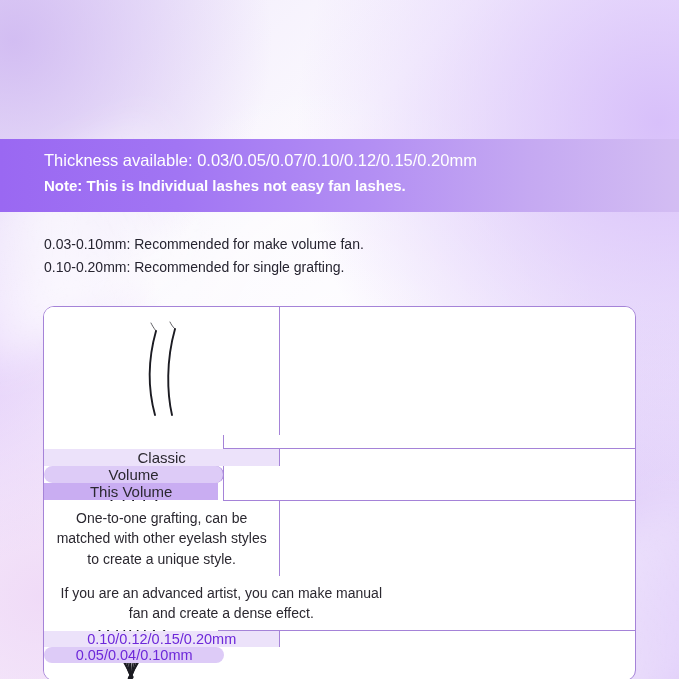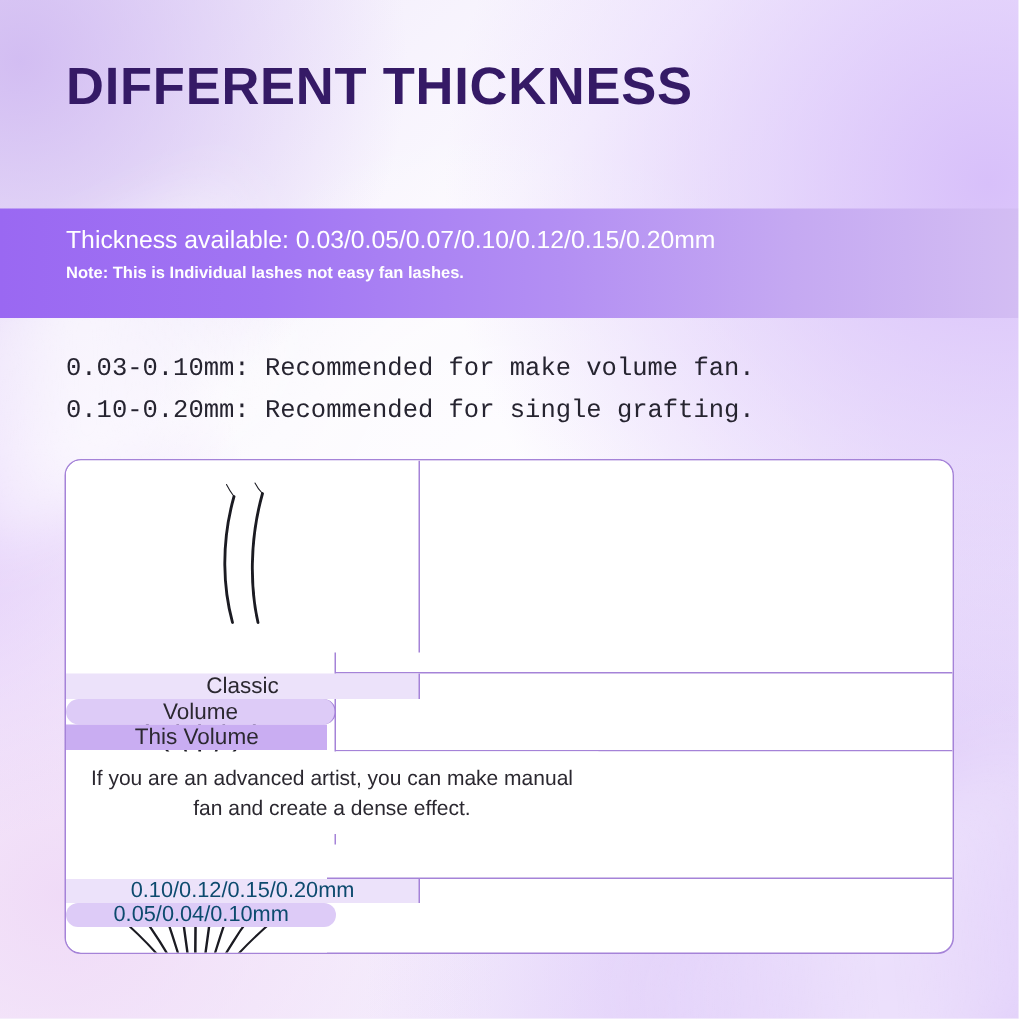--- a/index.html
+++ b/index.html
@@ -82,40 +82,39 @@
     box-sizing: border-box;
     padding: 9px 0 0 44px;
   }
   .banner-line-1 {
     font-size: 16.5px;
     color: #ffffff;
     line-height: 1.55;
     white-space: nowrap;
   }
   .banner-line-2 {
-    font-size: 11px;
+    font-size: 15px;
     font-weight: bold;
     color: #ffffff;
     line-height: 1.55;
     white-space: nowrap;
   }
 
   
   #recommend {
     position: absolute;
     left: 44px;
     top: 233px;
     width: 600px;
   }
   .rec-line {
-    font-size: 17px;
+    font-size: 14px;
     color: #262430;
     line-height: 1.62;
     white-space: nowrap;
-    font-family: Liberation Mono, monospace;
   }
 
   
   #compare-table {
     position: absolute;
     left: 43px;
     top: 306px;
     width: 593px;
     border: 1.3px solid #a583d8;
     border-radius: 11px;
@@ -167,36 +166,35 @@
   .desc-text {
     font-size: 14px;
     color: #2b2830;
     line-height: 1.45;
   }
 
   
   .row-values { height: 49px; border-top: 1.3px solid #a583d8; }
   .value-text {
     font-size: 14.5px;
-    color: #0c4a6e;
+    color: #6d28d9;
   }
 
   
   .lash-svg { display: block; }
 </style>
 </head>
 <body>
 
 <div id="poster">
 
   <div class="streak streak-a"></div>
   <div class="streak streak-b"></div>
 
   <div id="title-block">
-    <div class="title-line">DIFFERENT THICKNESS</div>
   </div>
 
   <div id="banner">
     <div class="banner-line-1">Thickness available: 0.03/0.05/0.07/0.10/0.12/0.15/0.20mm</div>
     <div class="banner-line-2">Note: This is Individual lashes not easy fan lashes.</div>
   </div>
 
   <div id="recommend">
     <div class="rec-line">0.03-0.10mm: Recommended for make volume fan.</div>
     <div class="rec-line">0.10-0.20mm: Recommended for single grafting.</div>
@@ -260,20 +258,23 @@
       </div>
       <div class="tcell col-2 bg-mid">
         <span class="label-text">Volume</span>
       </div>
       <div class="tcell col-3 bg-dark">
         <span class="label-text">This Volume</span>
       </div>
     </div>
 
     <div class="trow row-desc">
+      <div class="tcell col-1">
+        <span class="desc-text">One-to-one grafting, can be matched with other eyelash styles to create a unique style.</span>
+      </div>
       <div class="tcell col-23">
         <span class="desc-text">If you are an advanced artist, you can make manual fan and create a dense effect.</span>
       </div>
     </div>
 
     <div class="trow row-values">
       <div class="tcell col-1 bg-lightest">
         <span class="value-text">0.10/0.12/0.15/0.20mm</span>
       </div>
       <div class="tcell col-2 bg-mid">

